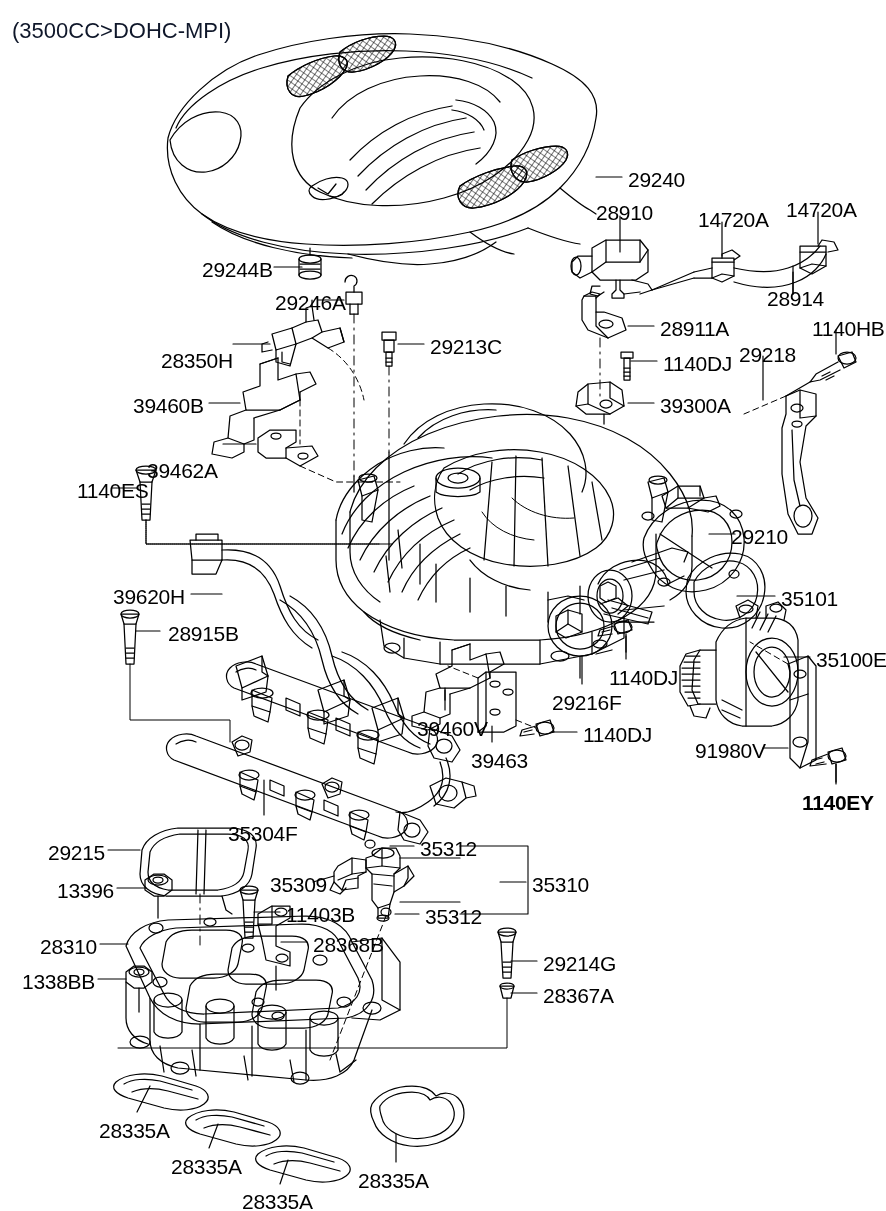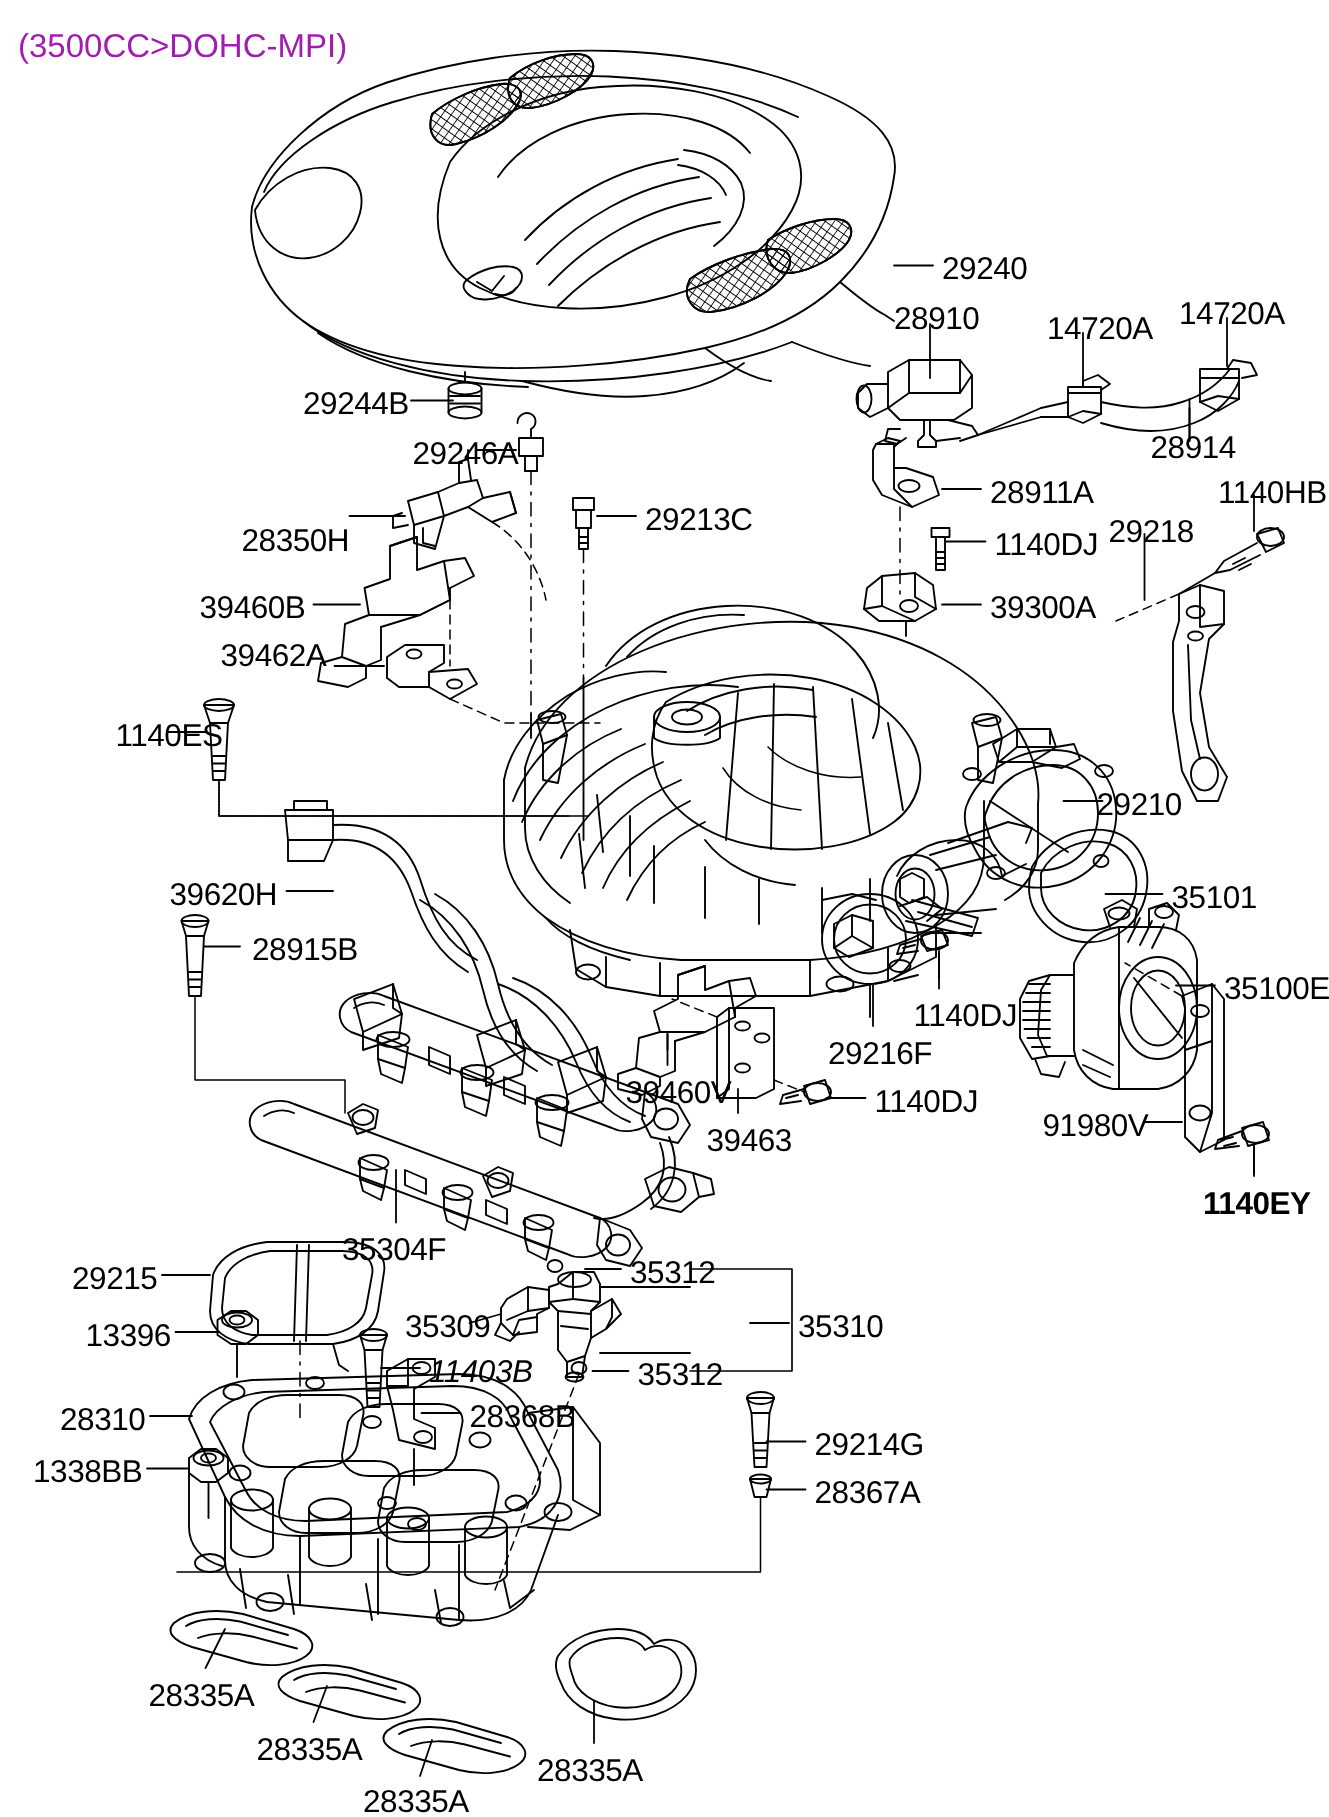--- a/index.html
+++ b/index.html
@@ -17,21 +17,21 @@
     font-family:"Liberation Sans",sans-serif;
     font-size:21px;
     color:#000000;
     white-space:nowrap;
     line-height:1;
     letter-spacing:-0.3px;
   }
   #title{
     position:absolute;left:12px;top:18px;
     font-family:"Liberation Sans",sans-serif;
-    font-size:22px;color:#a21caf;white-space:nowrap;
+    font-size:22px;color:#0f172a;white-space:nowrap;
   }
 </style>
 </head>
 <body>
 
 <div id="sheet">
 
   <div id="title">(3500CC&gt;DOHC-MPI)</div>
 
   <svg id="artwork" viewBox="0 0 886 1211" xmlns="http://www.w3.org/2000/svg">
@@ -756,21 +756,21 @@
   <div class="cap" style="left:812px; top:318px;">1140HB</div>
   <div class="cap" style="left:739px; top:344px;">29218</div>
   <div class="cap" style="left:202px; top:259px;">29244B</div>
   <div class="cap" style="left:243px; top:292px;margin-left:32px;">29246A</div>
   <div class="cap" style="left:161px; top:336px;margin-top:14px;">28350H</div>
   <div class="cap" style="left:430px; top:336px;">29213C</div>
   <div class="cap" style="left:660px; top:318px;">28911A</div>
   <div class="cap" style="left:663px; top:353px;">1140DJ</div>
   <div class="cap" style="left:660px; top:395px;">39300A</div>
   <div class="cap" style="left:133px; top:395px;">39460B</div>
-  <div class="cap" style="left:147px; top:427px;">39462A</div>
+  <div class="cap" style="left:147px; top:460px;">39462A</div>
   <div class="cap" style="left:38px;  top:480px;margin-left:39px;">1140ES</div>
   <div class="cap" style="left:731px; top:526px;">29210</div>
   <div class="cap" style="left:781px; top:588px;">35101</div>
   <div class="cap" style="left:816px; top:649px;">35100E</div>
   <div class="cap" style="left:695px; top:740px;">91980V</div>
   <div class="cap" style="left:802px; top:792px;font-weight:bold;">1140EY</div>
   <div class="cap" style="left:113px; top:586px;">39620H</div>
   <div class="cap" style="left:168px; top:623px;text-align:center;">28915B</div>
   <div class="cap" style="left:609px; top:667px;">1140DJ</div>
   <div class="cap" style="left:552px; top:692px;">29216F</div>
@@ -778,21 +778,21 @@
   <div class="cap" style="left:583px; top:724px;">1140DJ</div>
   <div class="cap" style="left:471px; top:750px;">39463</div>
   <div class="cap" style="left:228px; top:823px;">35304F</div>
   <div class="cap" style="left:48px;  top:842px;">29215</div>
   <div class="cap" style="left:57px;  top:880px;">13396</div>
   <div class="cap" style="left:40px;  top:936px;">28310</div>
   <div class="cap" style="left:22px;  top:971px;">1338BB</div>
   <div class="cap" style="left:420px; top:838px;">35312</div>
   <div class="cap" style="left:532px; top:874px;">35310</div>
   <div class="cap" style="left:270px; top:874px;">35309</div>
-  <div class="cap" style="left:286px; top:904px;font-style:italic;">11403B</div>
+  <div class="cap" style="left:286px; top:904px;">11403B</div>
   <div class="cap" style="left:425px; top:906px;">35312</div>
   <div class="cap" style="left:313px; top:934px;">28368B</div>
   <div class="cap" style="left:543px; top:953px;">29214G</div>
   <div class="cap" style="left:543px; top:985px;">28367A</div>
   <div class="cap" style="left:99px;  top:1120px;">28335A</div>
   <div class="cap" style="left:171px; top:1156px;">28335A</div>
   <div class="cap" style="left:242px; top:1191px;">28335A</div>
   <div class="cap" style="left:358px; top:1170px;">28335A</div>
 
 </div>

